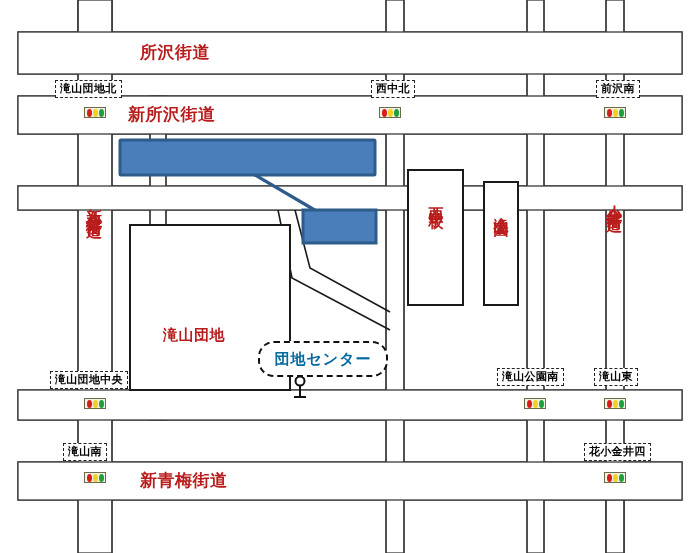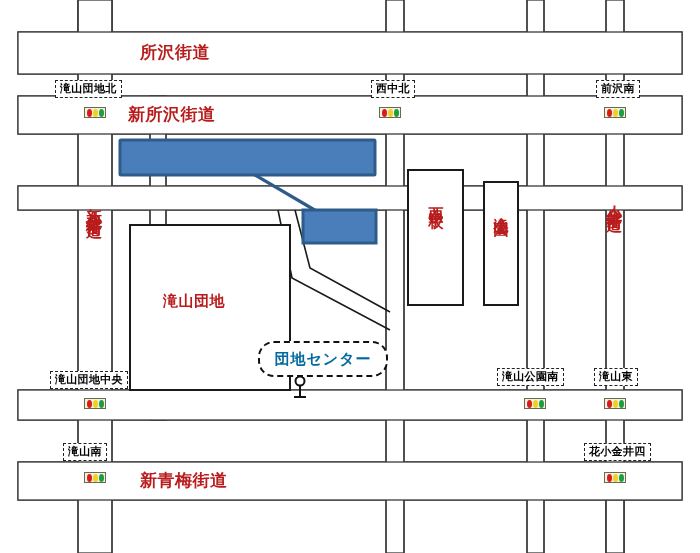--- a/index.html
+++ b/index.html
@@ -70,20 +70,21 @@
     font-size: 16px;
     font-weight: 700;
     writing-mode: vertical-rl;
     text-orientation: upright;
     letter-spacing: 3px;
     line-height: 1;
   }
   .block-label {
     font-size: 15px;
     font-weight: 700;
+    margin-top: 34px;
   }
   .block-label-v {
     font-size: 15px;
     font-weight: 700;
     writing-mode: vertical-rl;
     text-orientation: upright;
     letter-spacing: 2px;
   }
   
   .xing {

